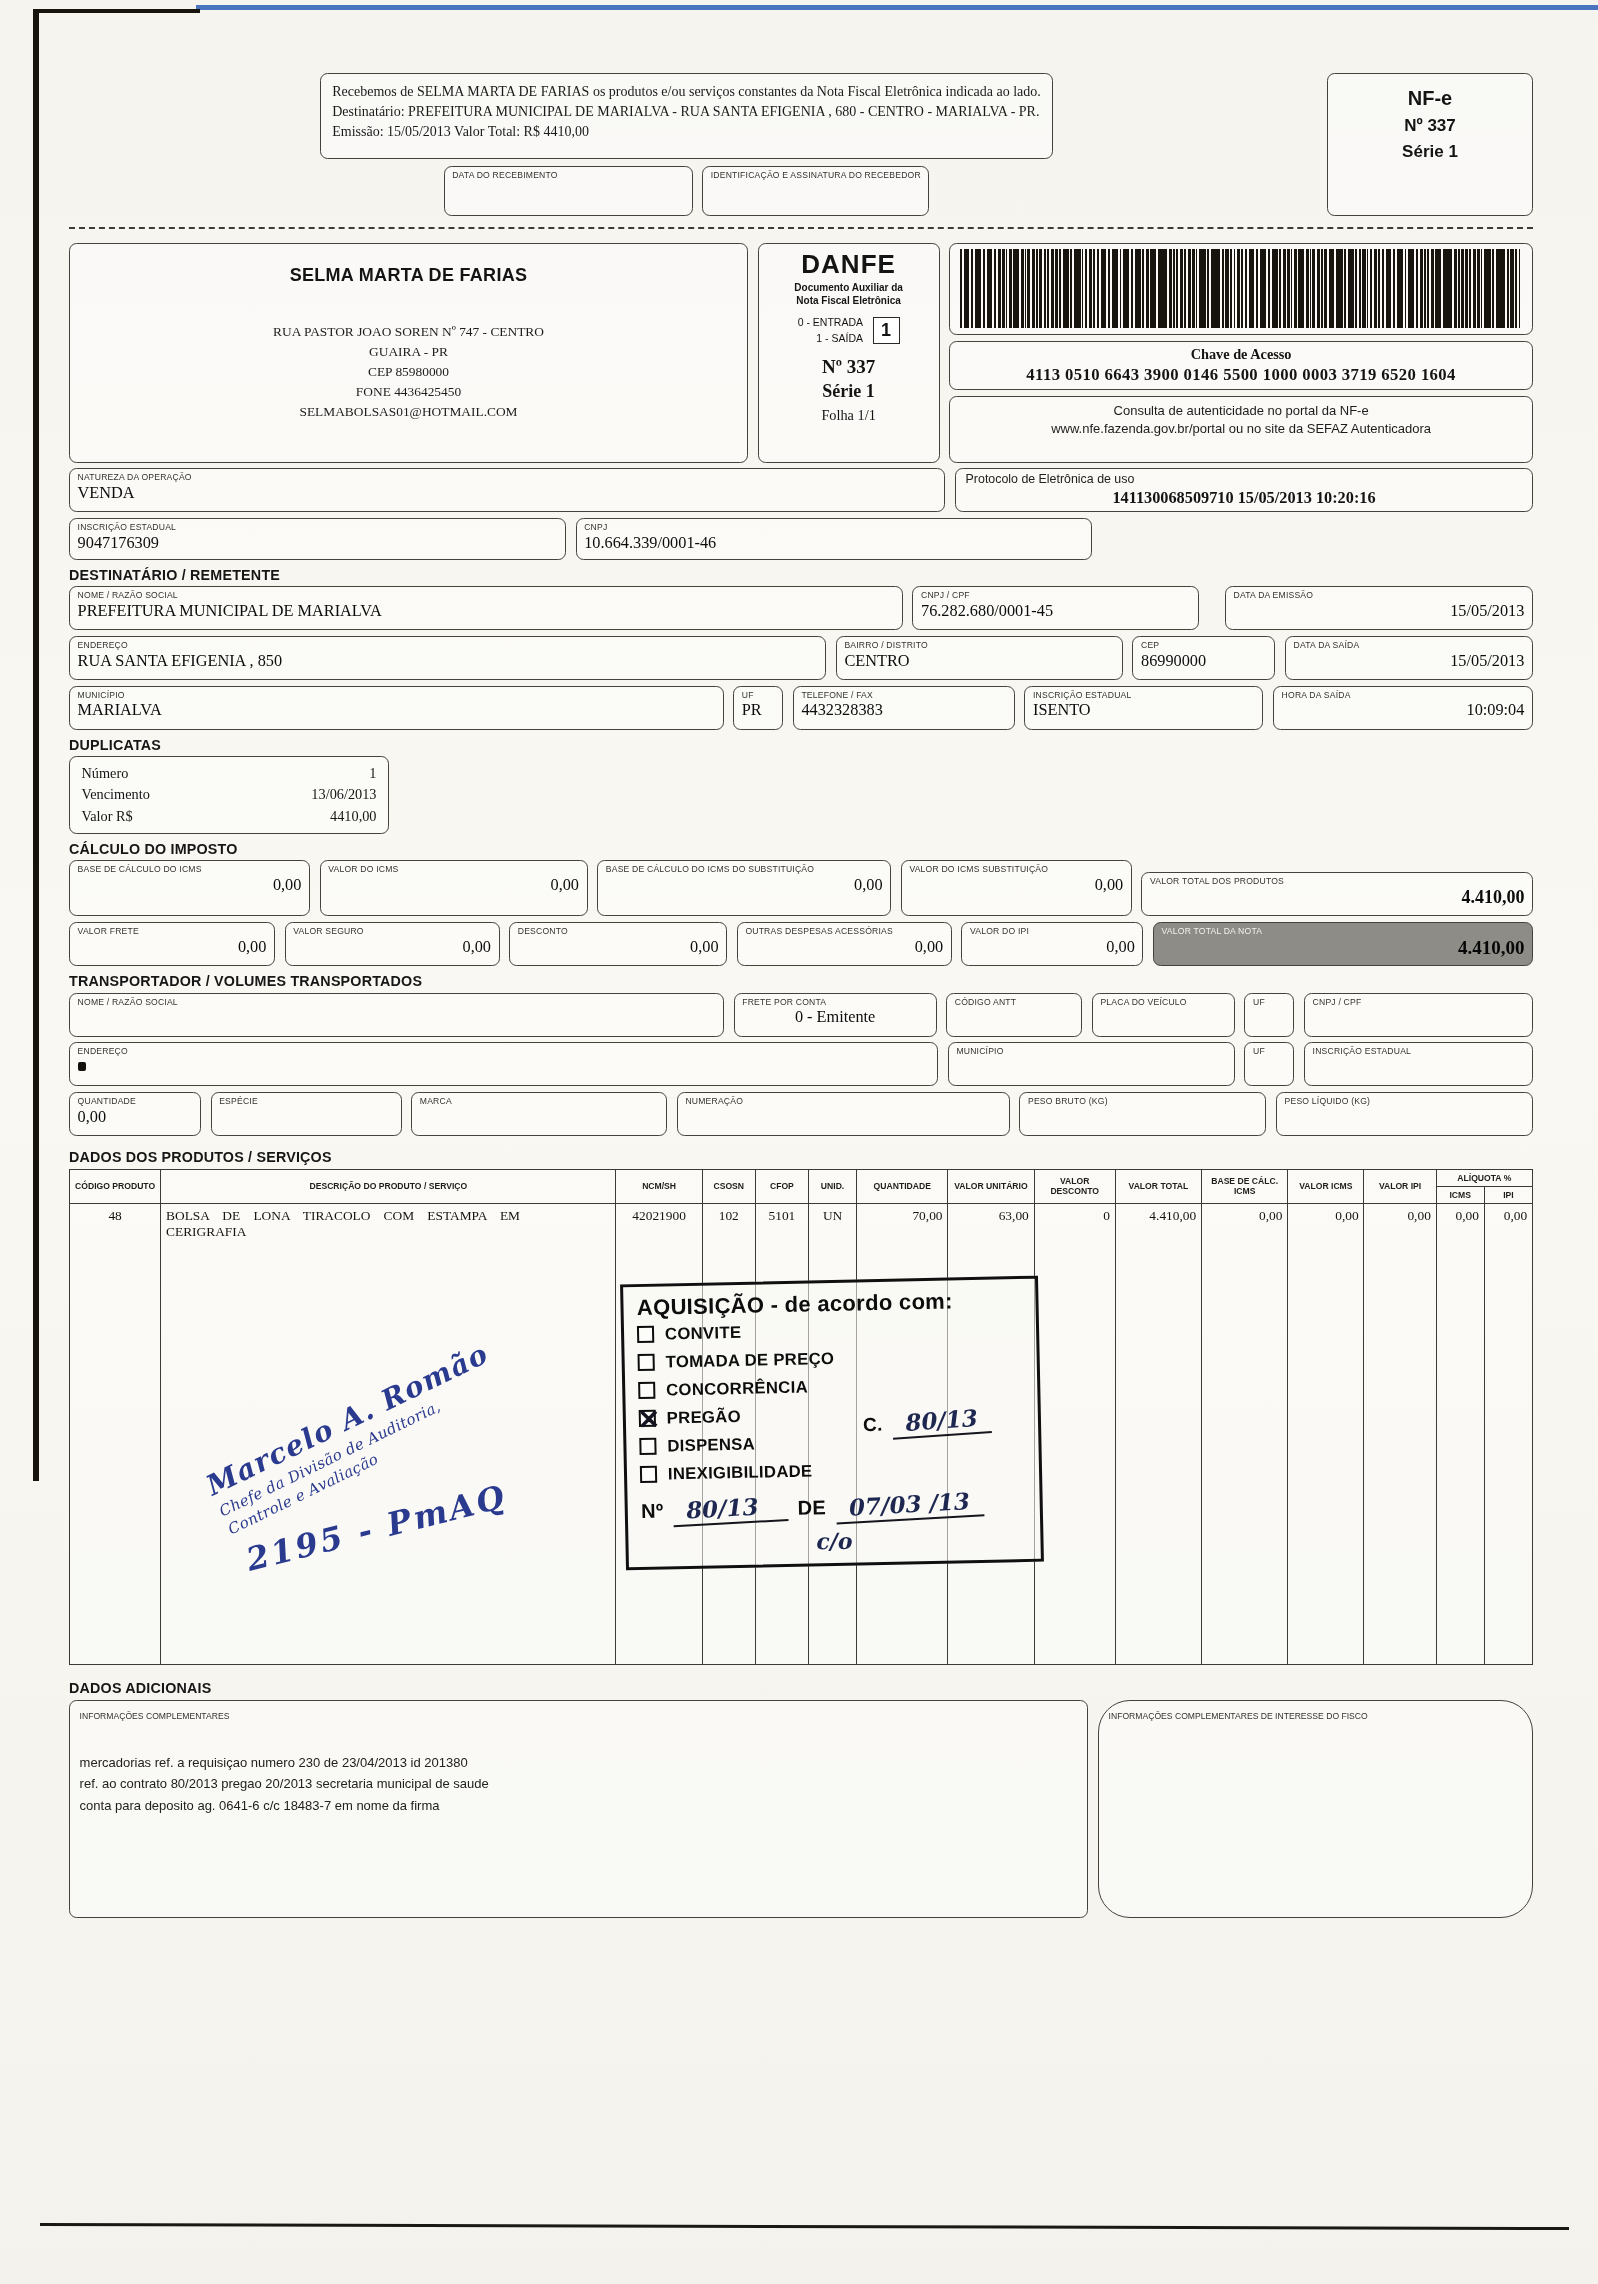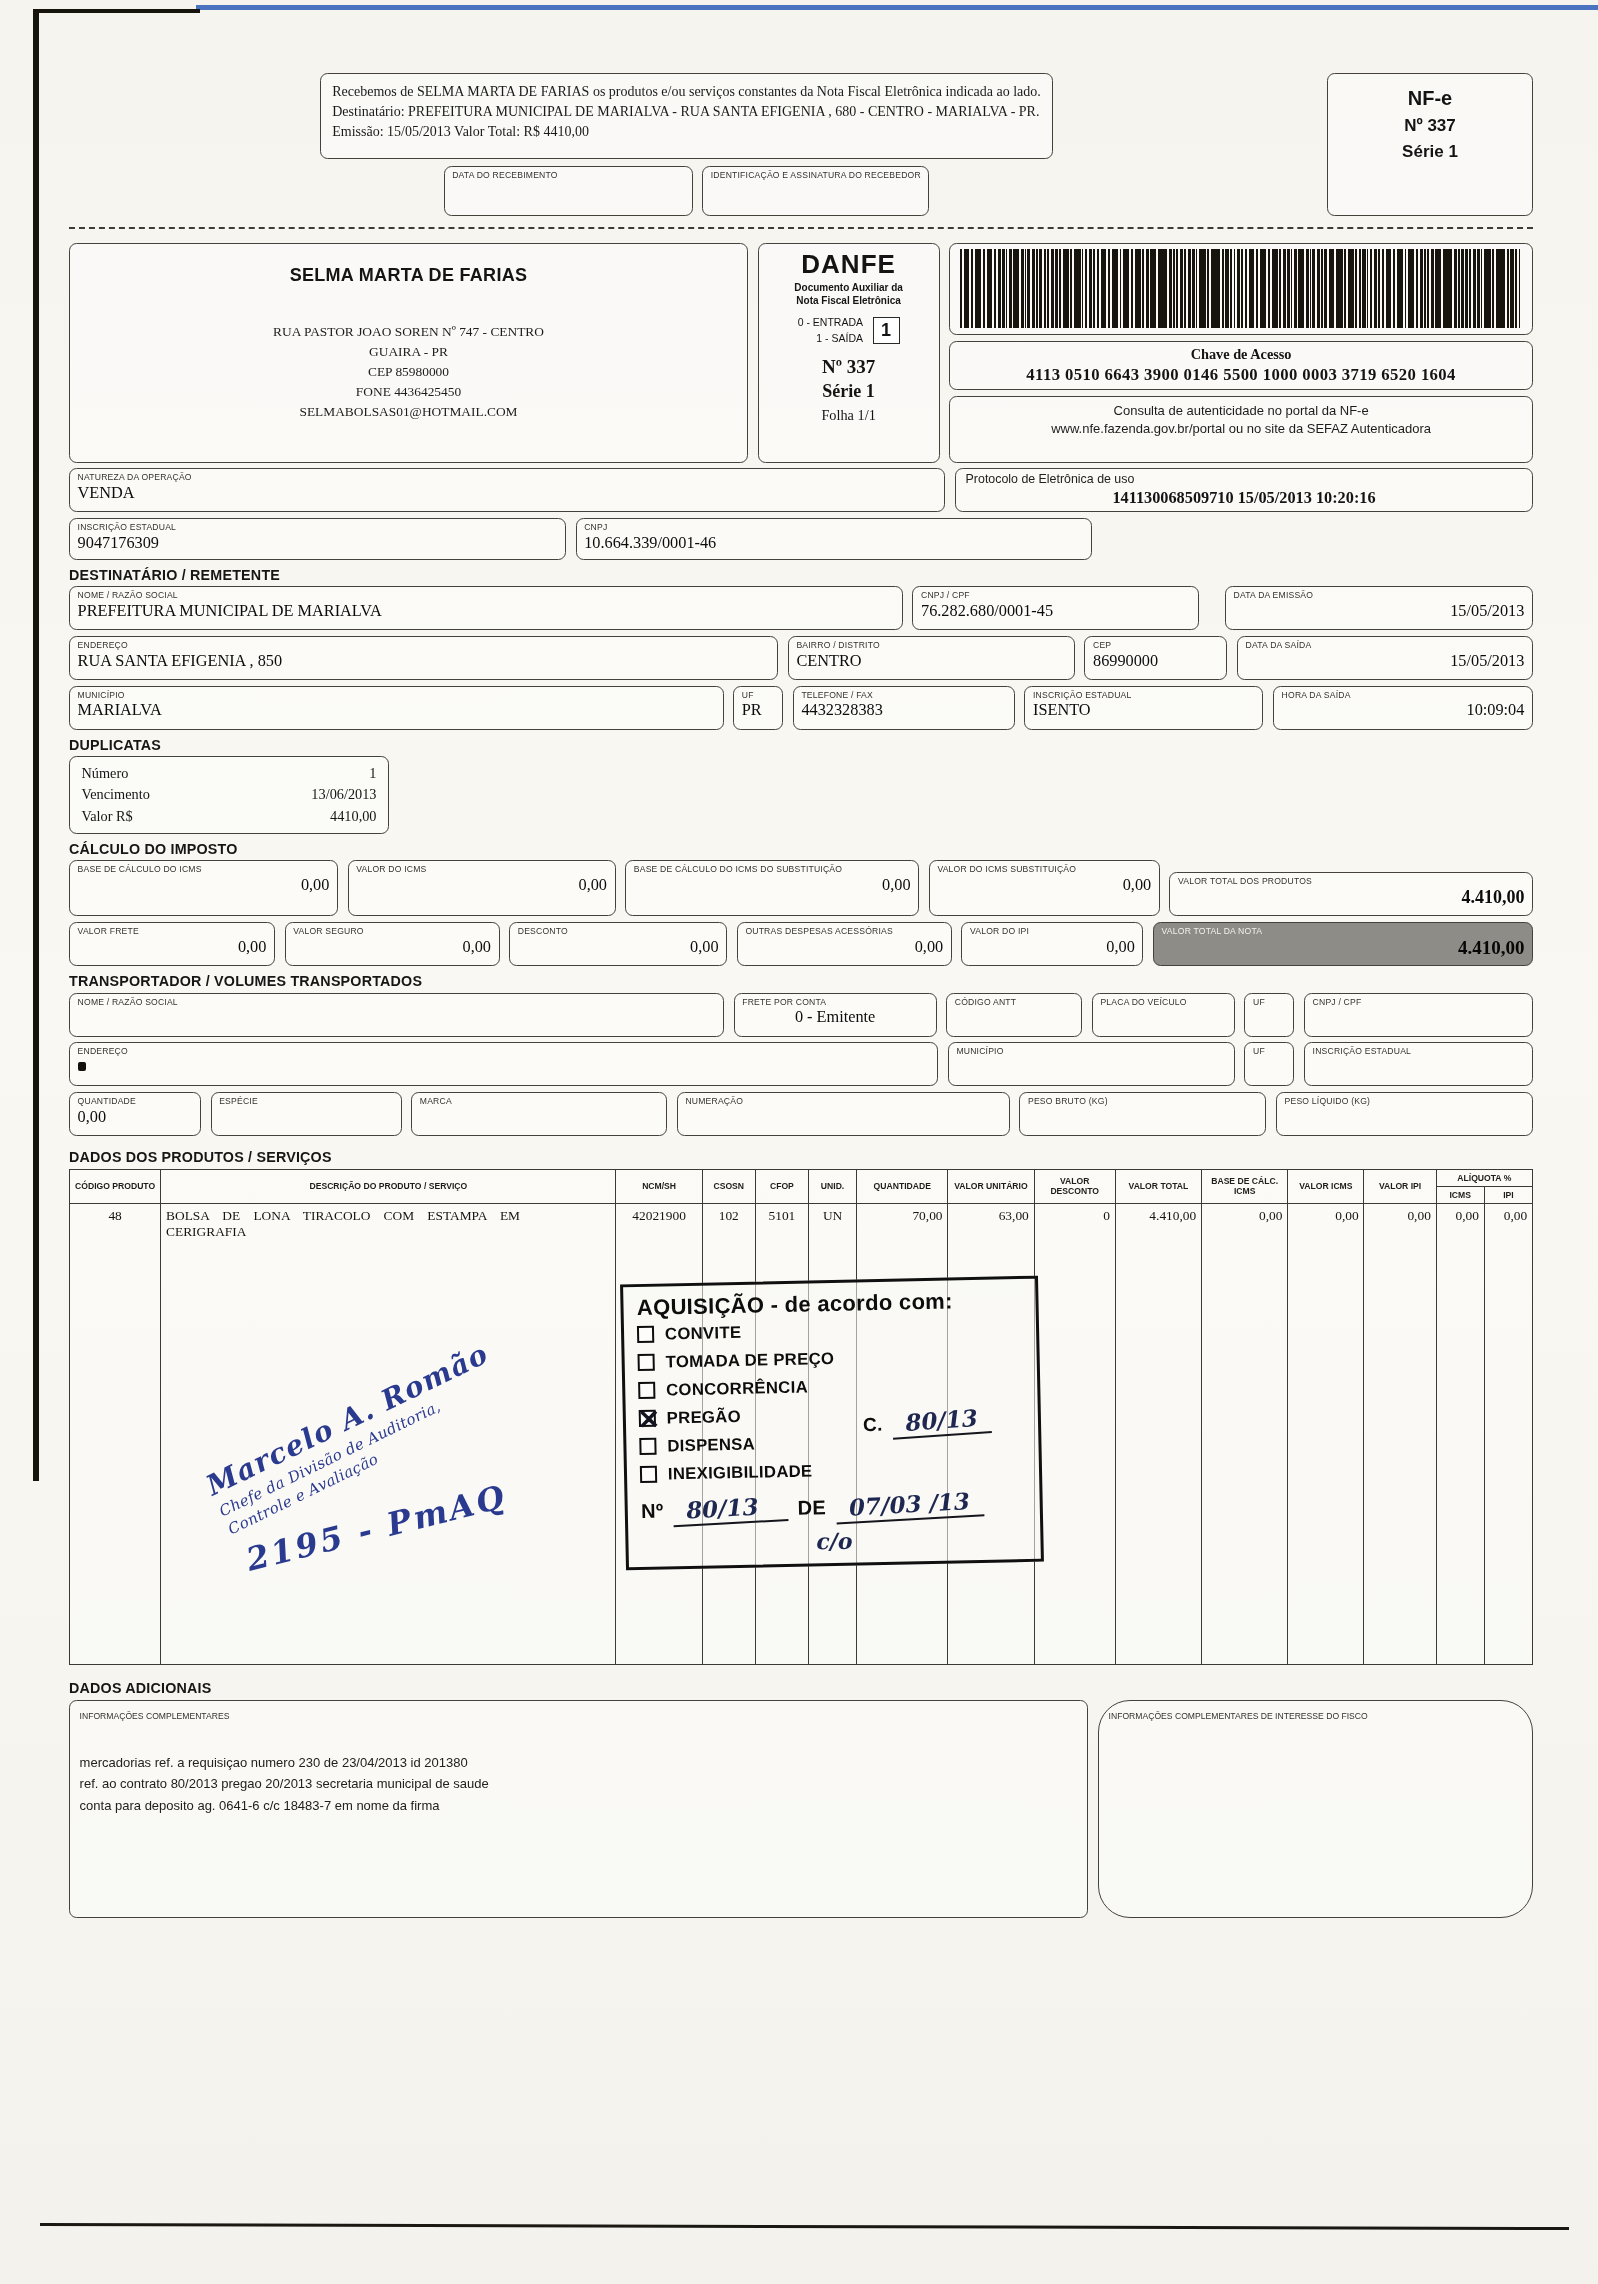--- a/index.html
+++ b/index.html
@@ -241,21 +241,21 @@
         <span class="val">RUA SANTA EFIGENIA , 850</span>
       </div>
       <div class="field" style="width:287px;">
         <span class="lbl">BAIRRO / DISTRITO</span>
         <span class="val">CENTRO</span>
       </div>
       <div class="field" style="width:143px;">
         <span class="lbl">CEP</span>
         <span class="val">86990000</span>
       </div>
-      <div class="field" style="width:296px;">
+      <div class="field" style="width:248px;">
         <span class="lbl">DATA DA SAÍDA</span>
         <span class="val right">15/05/2013</span>
       </div>
     </div>
     <div class="frow">
       <div class="field" style="flex:1;">
         <span class="lbl">MUNICÍPIO</span>
         <span class="val">MARIALVA</span>
       </div>
       <div class="field" style="width:50px;">
@@ -287,21 +287,21 @@
         <span>13/06/2013</span>
       </div>
       <div class="dup-row">
         <span>Valor R$</span>
         <span>4410,00</span>
       </div>
     </div>
 
     <div class="sect">CÁLCULO DO IMPOSTO</div>
     <div class="frow">
-      <div class="field" style="width:269px;">
+      <div class="field" style="width:241px;">
         <span class="lbl">BASE DE CÁLCULO DO ICMS</span>
         <span class="val right">0,00</span>
       </div>
       <div class="field" style="width:268px;">
         <span class="lbl">VALOR DO ICMS</span>
         <span class="val right">0,00</span>
       </div>
       <div class="field" style="width:294px;">
         <span class="lbl">BASE DE CÁLCULO DO ICMS DO SUBSTITUIÇÃO</span>
         <span class="val right">0,00</span>

